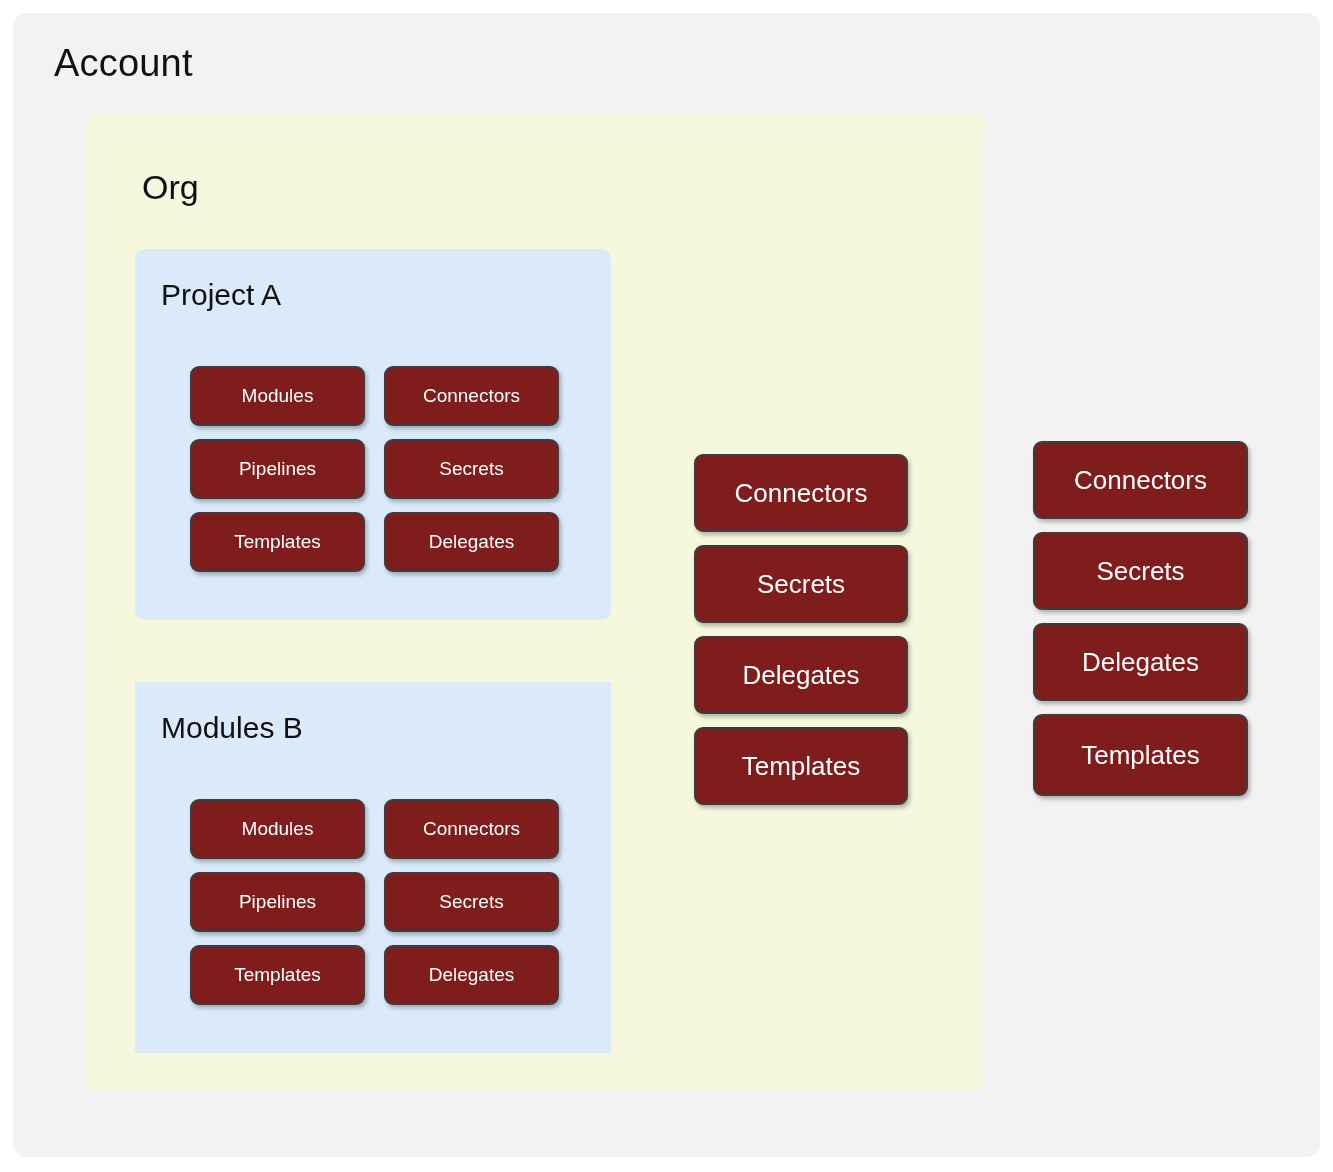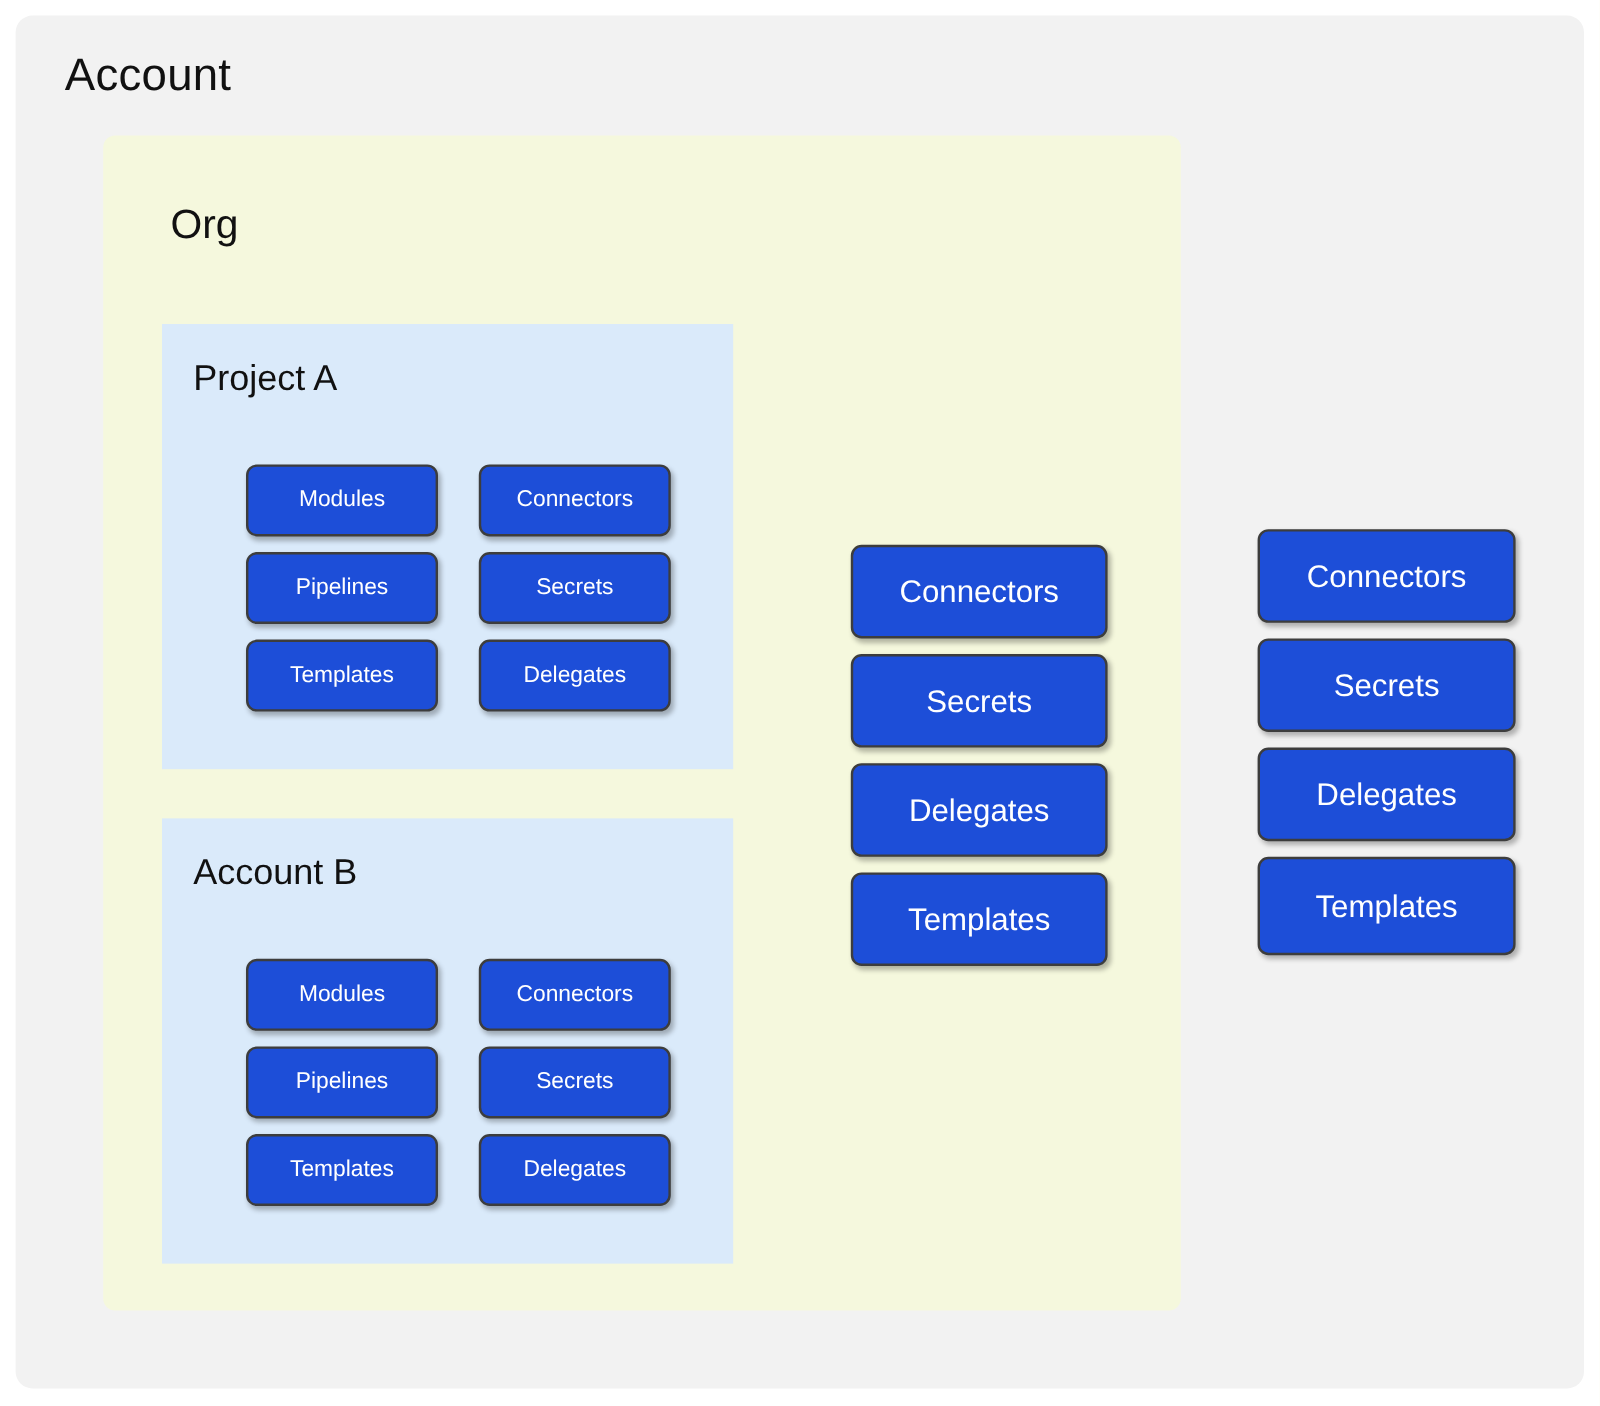--- a/index.html
+++ b/index.html
@@ -65,21 +65,21 @@
   }
 
   
   .project-box {
     position: absolute;
     left: 49px;
     width: 476px;
     background: #daeafa;
     box-sizing: border-box;
   }
-  .project-a { top: 157px; height: 371px; }
+  .project-a { top: 136px; height: 371px; border-radius: 10px; }
   .project-b { top: 569px; height: 371px; }
 
   .project-title {
     position: absolute;
     left: 26px;
     top: 28px;
     font-size: 30px;
     line-height: 36px;
     color: #111111;
     white-space: nowrap;
@@ -91,32 +91,31 @@
     top: 117px;
     display: grid;
     grid-template-columns: 175px 175px;
     grid-auto-rows: 60px;
     column-gap: 19px;
     row-gap: 13px;
   }
 
   
   .pill {
-    background: #1d4ed8;
+    background: #7f1d1d;
     border: 2px solid #3d3d3d;
     border-radius: 9px;
     color: #ffffff;
     display: flex;
     align-items: center;
     justify-content: center;
     box-sizing: border-box;
     box-shadow: 2px 3px 4px rgba(0,0,0,0.28);
     text-align: center;
     user-select: none;
-    margin-left: 15px;
   }
   .pill.small { font-size: 19px; }
   .pill.large { font-size: 26px; }
 
   
   .org-column {
     position: absolute;
     left: 608px;
     top: 341px;
     display: flex;
@@ -165,21 +164,21 @@
           <div class="pill small">Modules</div>
           <div class="pill small">Connectors</div>
           <div class="pill small">Pipelines</div>
           <div class="pill small">Secrets</div>
           <div class="pill small">Templates</div>
           <div class="pill small">Delegates</div>
         </div>
       </div>
 
       <div class="project-box project-b">
-        <div class="project-title">Account B</div>
+        <div class="project-title">Modules B</div>
         <div class="project-grid">
           <div class="pill small">Modules</div>
           <div class="pill small">Connectors</div>
           <div class="pill small">Pipelines</div>
           <div class="pill small">Secrets</div>
           <div class="pill small">Templates</div>
           <div class="pill small">Delegates</div>
         </div>
       </div>
 

